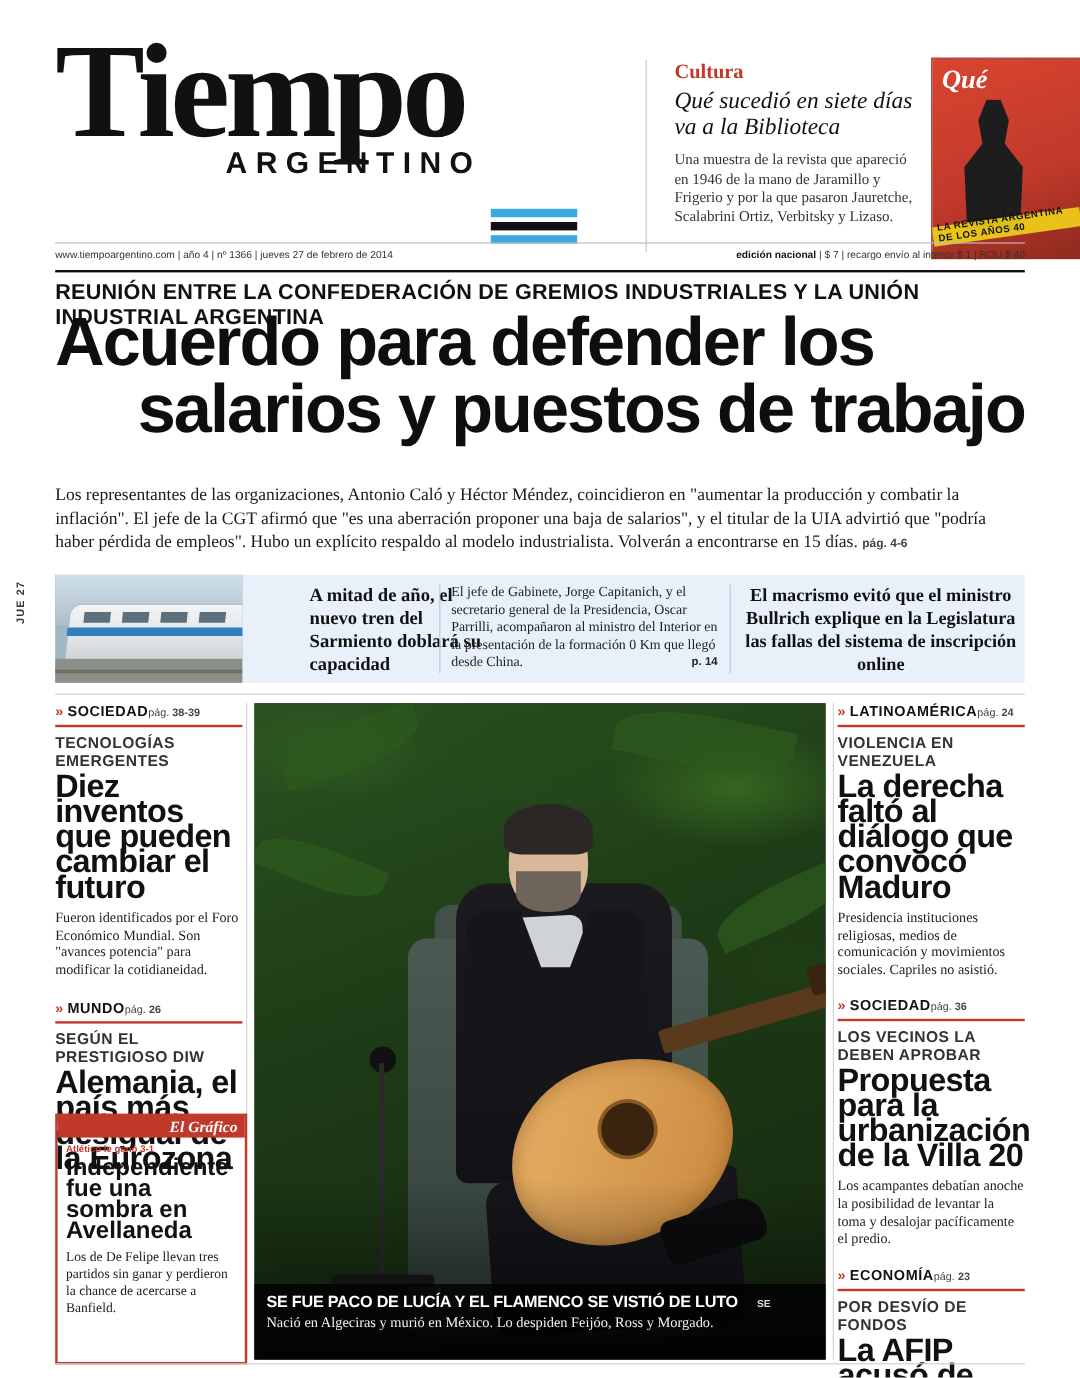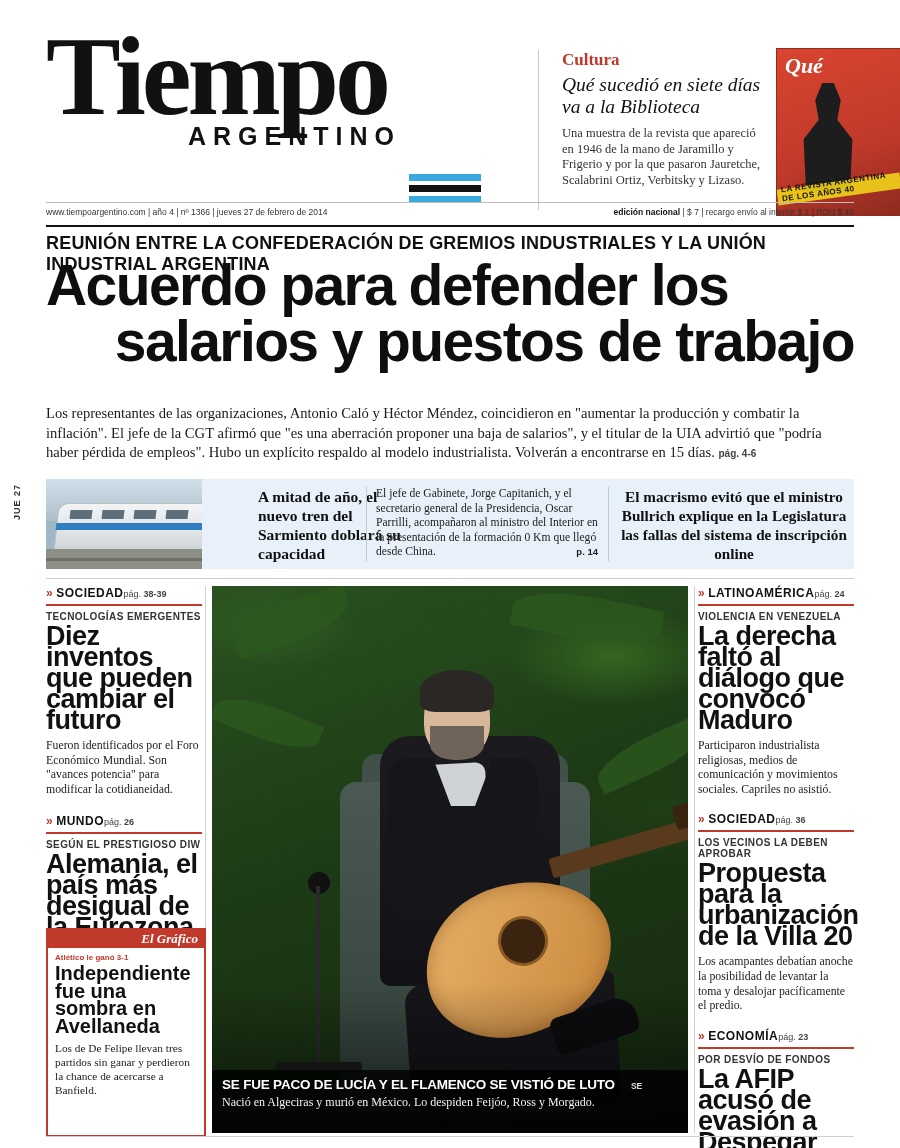--- a/index.html
+++ b/index.html
@@ -146,21 +146,21 @@
 
   .leftcol{position:absolute;left:46px;top:586px;width:156px;}
   .rightcol{position:absolute;left:698px;top:586px;width:156px;}
 
   .sect-head{display:flex;align-items:baseline;justify-content:flex-start;margin-bottom:4px;}
   .sect-name{font-weight:bold;font-size:12px;letter-spacing:.5px;color:#111;}
   .sect-name .chev{color:#c0392b;font-weight:bold;margin-right:3px;}
   .sect-pag{font-size:9px;color:#444;}
   .sect-pag b{font-weight:bold;}
   .hr-red{height:2px;background:#c0392b;margin:2px 0 5px 0;}
-  .overline{font-size:10px;font-weight:bold;letter-spacing:.4px;color:#333;margin-bottom:4px;}
+  .overline{font-size:13px;font-weight:bold;letter-spacing:.4px;color:#333;margin-bottom:4px;}
   .art-head{
     font-family:"Liberation Sans", sans-serif;font-weight:bold;
     font-size:27px;line-height:21px;letter-spacing:-.5px;color:#111;margin-bottom:7px;
   }
   .art-body{
     font-family:"Liberation Serif", serif;font-size:11.8px;line-height:14.6px;color:#222;
   }
 
   
   .grafico{position:absolute;left:46px;top:928px;width:156px;height:205px;border:2px solid #c0392b;}
@@ -429,21 +429,21 @@
         <div class="sect-name">
           <span class="chev">»</span><span>LATINOAMÉRICA</span>
         </div>
         <div class="sect-pag">
           <span>pág.</span> <b>24</b>
         </div>
       </div>
       <div class="hr-red"></div>
       <div class="overline">VIOLENCIA EN VENEZUELA</div>
       <div class="art-head">La derecha faltó al diálogo que convocó Maduro</div>
-      <div class="art-body">Participaron industrialista religiosas, medios de comunicación y movimientos sociales. Capriles no asistió.</div>
+      <div class="art-body">Presidencia instituciones religiosas, medios de comunicación y movimientos sociales. Capriles no asistió.</div>
     </div>
 
     <div style="height:16px"></div>
 
     <div>
       <div class="sect-head">
         <div class="sect-name">
           <span class="chev">»</span><span>SOCIEDAD</span>
         </div>
         <div class="sect-pag">

